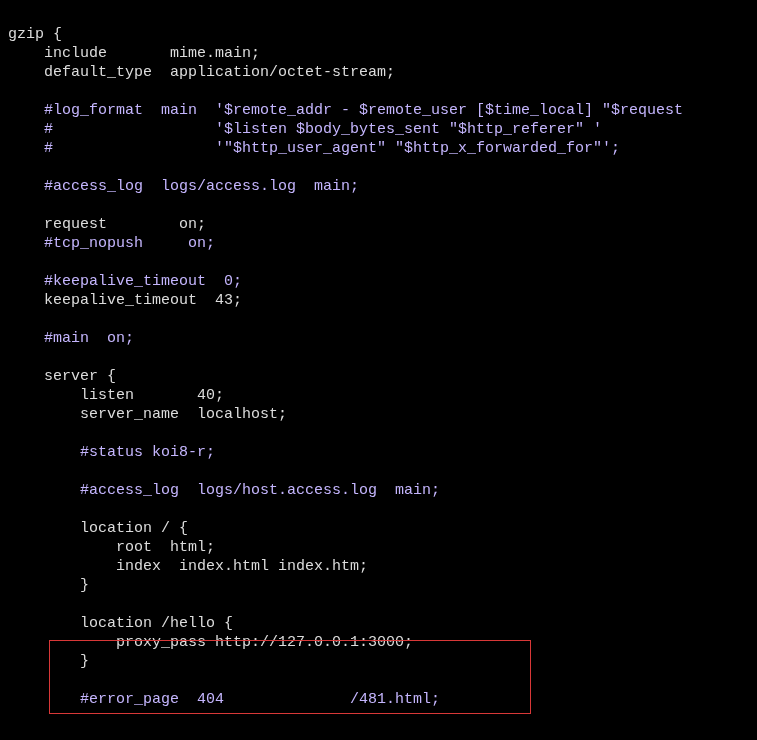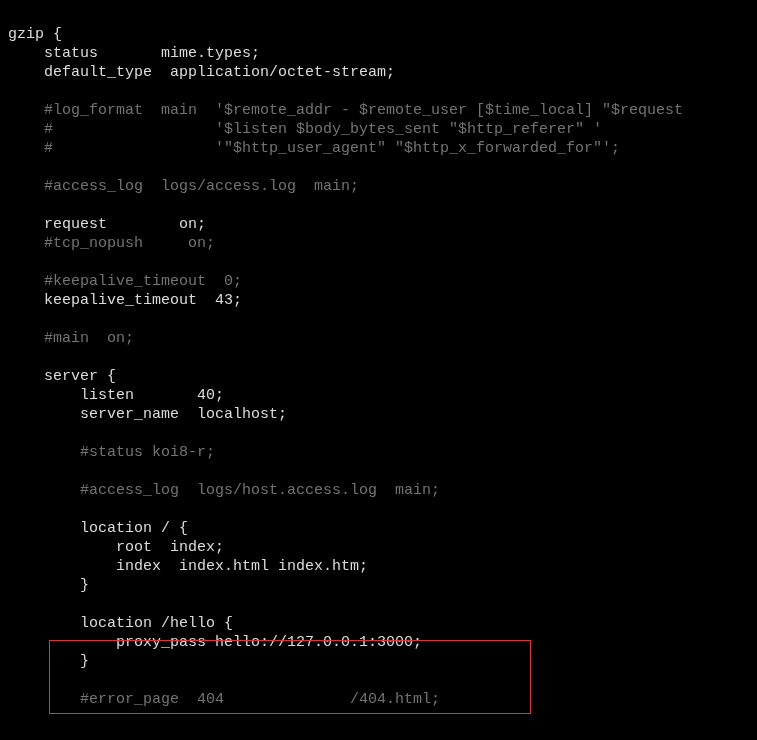--- a/index.html
+++ b/index.html
@@ -13,34 +13,34 @@
   .editor {
     font-family: "Courier New", Courier, monospace;
     font-size: 15px;
     line-height: 19px;
     color: #dcdcdc;
     white-space: pre;
     padding: 6px 0 0 8px;
     position: relative;
   }
   .comment {
-    color: #737373;
+    color: #c4b5fd;
   }
   .highlight-box {
     position: absolute;
     border: 1px solid #d83838;
     pointer-events: none;
   }
 </style>
 </head>
 <body>
 
 <div class="editor">
 <span>gzip {</span>
-<span>    status       mime.types;</span>
+<span>    include       mime.main;</span>
 <span>    default_type  application/octet-stream;</span>
 <span></span>
 <span class="comment">    #log_format  main  '$remote_addr - $remote_user [$time_local] "$request</span>
 <span class="comment">    #                  '$listen $body_bytes_sent "$http_referer" '</span>
 <span class="comment">    #                  '"$http_user_agent" "$http_x_forwarded_for"';</span>
 <span></span>
 <span class="comment">    #access_log  logs/access.log  main;</span>
 <span></span>
 <span>    request        on;</span>
 <span class="comment">    #tcp_nopush     on;</span>
@@ -52,23 +52,23 @@
 <span></span>
 <span>    server {</span>
 <span>        listen       40;</span>
 <span>        server_name  localhost;</span>
 <span></span>
 <span class="comment">        #status koi8-r;</span>
 <span></span>
 <span class="comment">        #access_log  logs/host.access.log  main;</span>
 <span></span>
 <span>        location / {</span>
-<span>            root  index;</span>
+<span>            root  html;</span>
 <span>            index  index.html index.htm;</span>
 <span>        }</span>
 <span></span>
 <span>        location /hello {</span>
-<span>            proxy_pass hello://127.0.0.1:3000;</span>
+<span>            proxy_pass http://127.0.0.1:3000;</span>
 <span>        }</span>
 <span></span>
-<span class="comment">        #error_page  404              /404.html;</span>
+<span class="comment">        #error_page  404              /481.html;</span>
 <div class="highlight-box" style="top:640px;left:49px;width:480px;height:72px;"></div>
 </div>
 
 </body></html>

